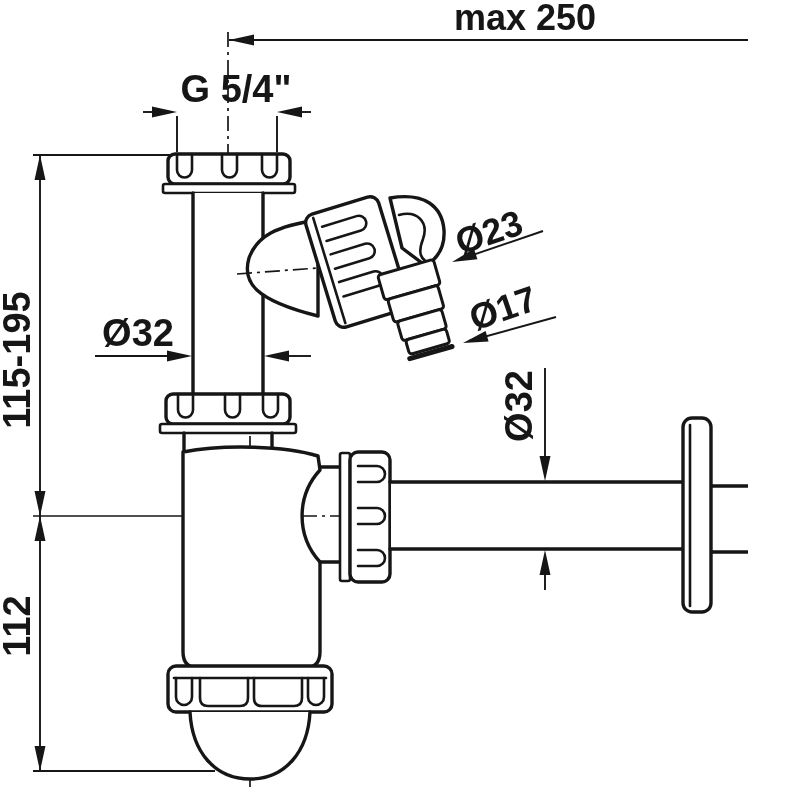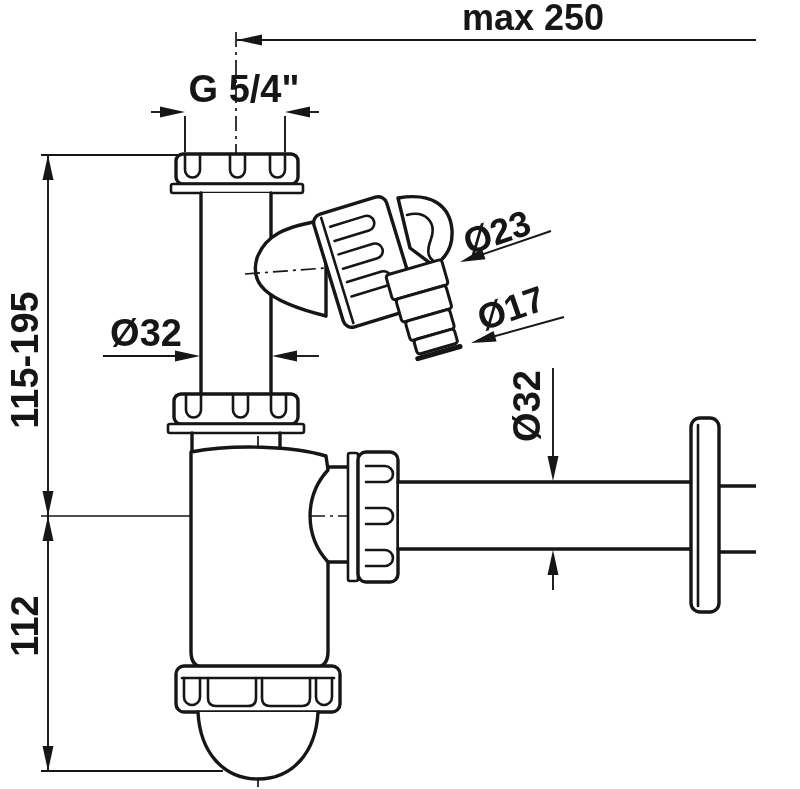--- a/index.html
+++ b/index.html
@@ -1,16 +1,16 @@
 <!DOCTYPE html>
 <html><head>
 <meta charset="utf-8">
 <style>
   html,body{margin:0;padding:0;background:#ffffff;}
-  .stage{width:748px;height:789px;background:#ffffff;position:relative;overflow:hidden;padding-left:8px;}
+  .stage{width:748px;height:789px;background:#ffffff;position:relative;overflow:hidden;}
   svg{display:block;}
   .outline{fill:none;stroke:#161616;stroke-width:3.4;stroke-linecap:round;stroke-linejoin:round;}
   .outline-f{fill:#ffffff;stroke:#161616;stroke-width:3.4;stroke-linecap:round;stroke-linejoin:round;}
   .detail{fill:none;stroke:#161616;stroke-width:2.6;stroke-linecap:round;stroke-linejoin:round;}
   .dim{fill:none;stroke:#161616;stroke-width:1.9;}
   .arrow{fill:#161616;stroke:none;}
   .center{fill:none;stroke:#161616;stroke-width:1.7;stroke-dasharray:15 5 3 5;}
   .thin{fill:none;stroke:#161616;stroke-width:1.7;}
   .lbl{font-family:"Liberation Sans", sans-serif;font-weight:bold;fill:#161616;}
   .f36{font-size:36px;}

